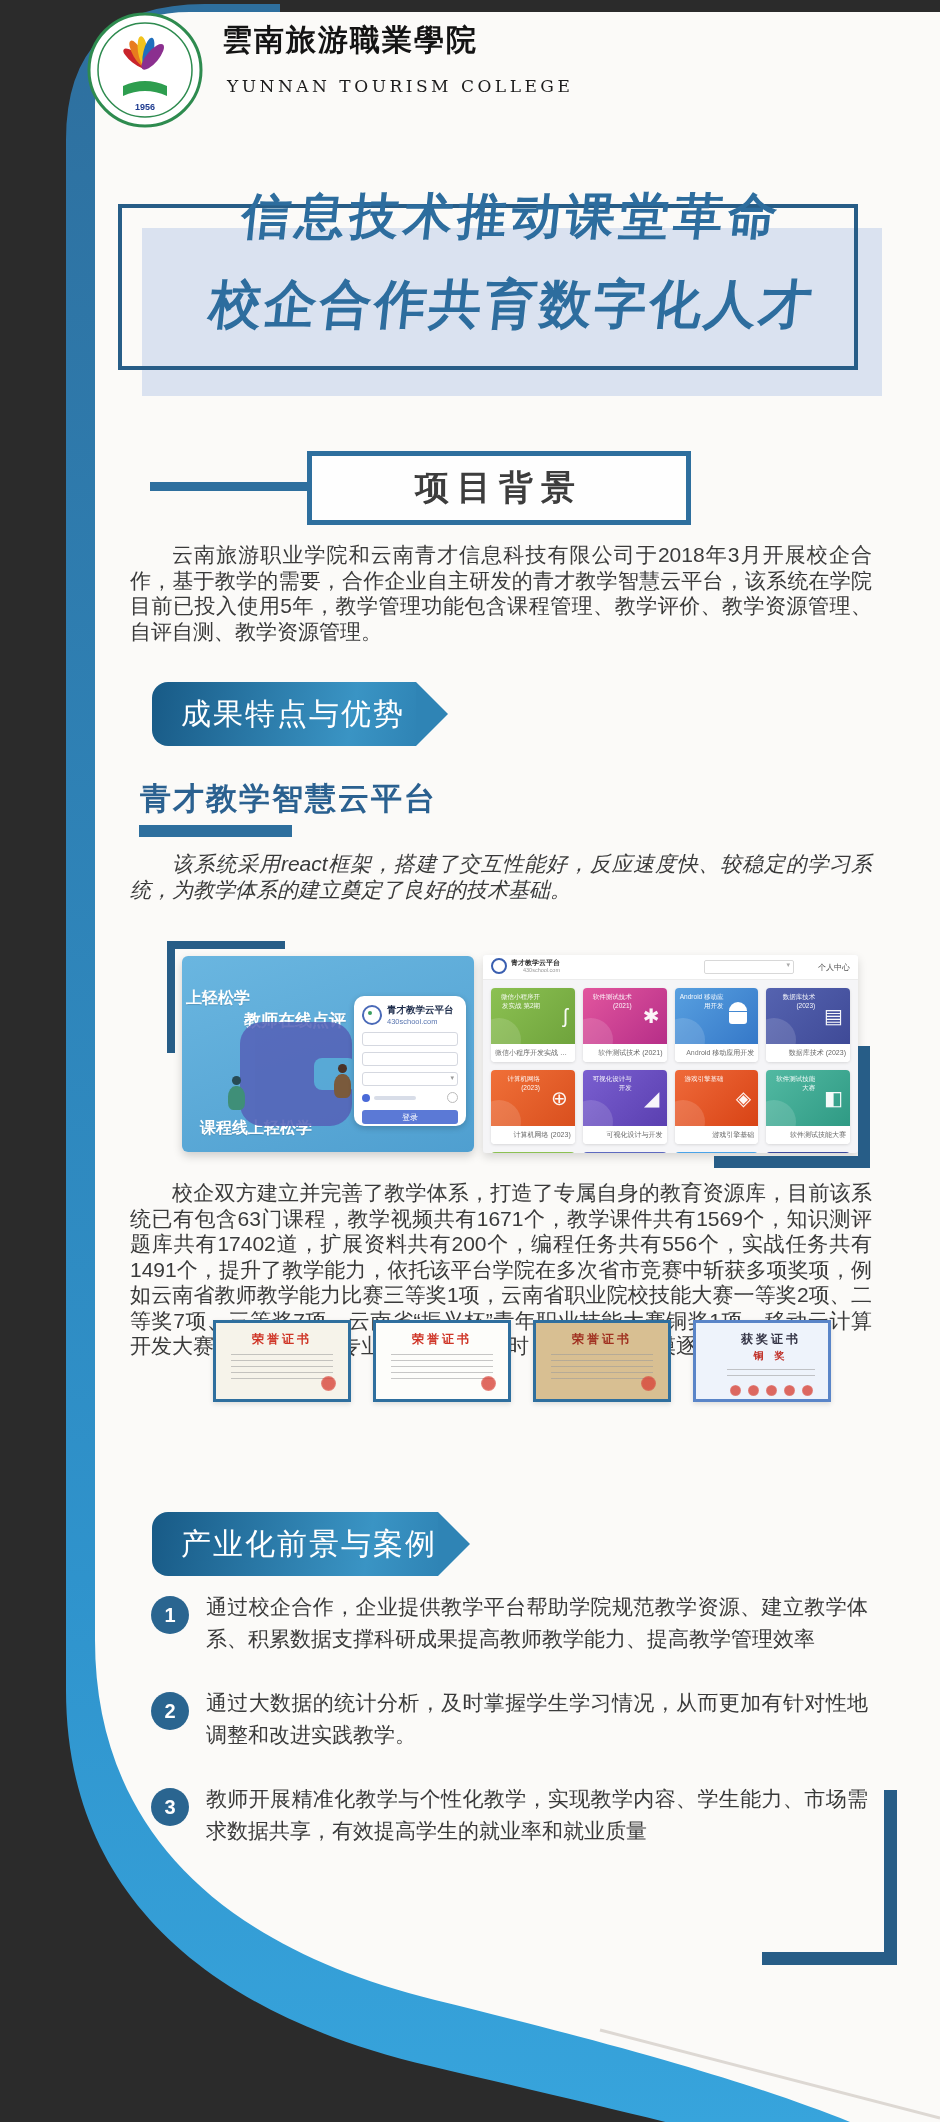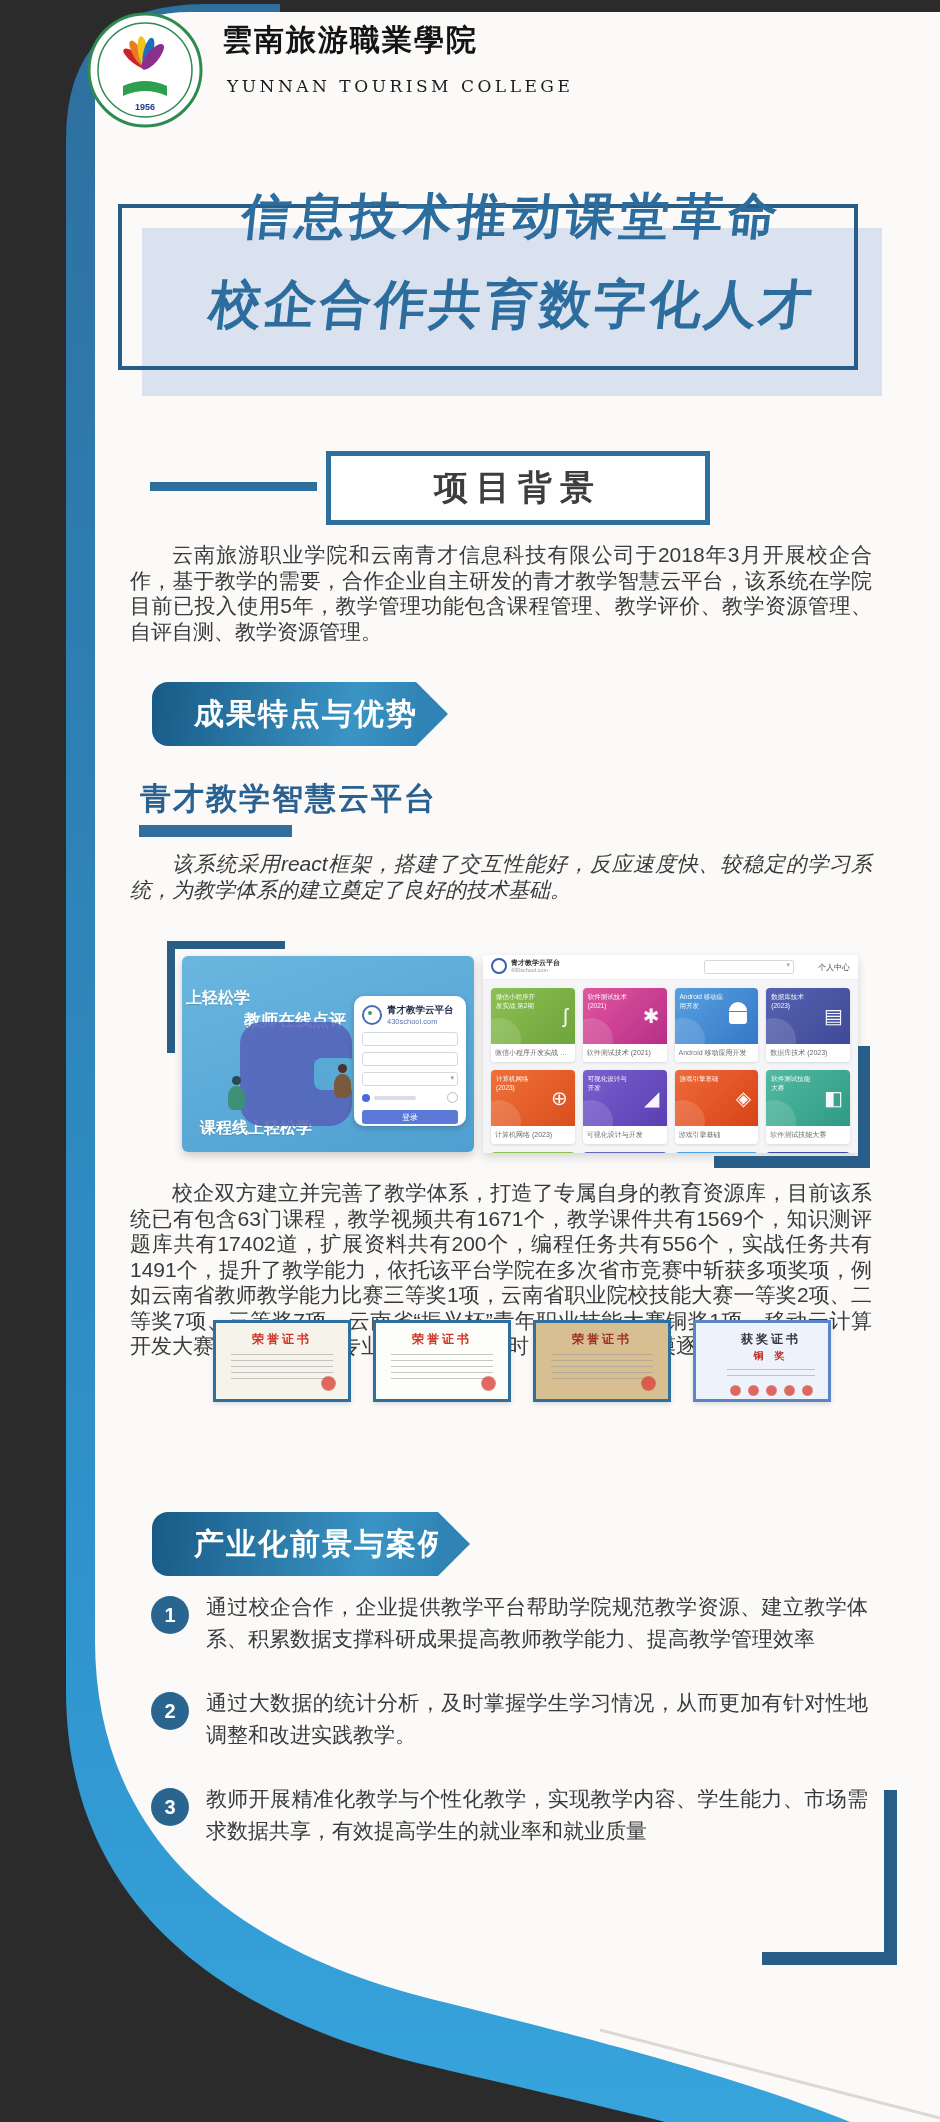--- a/index.html
+++ b/index.html
@@ -18,32 +18,32 @@
   
   .title-box{left:142px;top:228px;width:740px;height:168px;background:#dae2f0;z-index:1;}
   .title-border{left:118px;top:204px;width:732px;height:158px;border:4px solid #275d87;z-index:2;}
   .title-line{left:142px;width:740px;text-align:center;font-weight:900;color:#2d6d9e;
               transform:skewX(-6deg);z-index:3;white-space:nowrap;}
   .title-line1{top:184px;font-size:49px;letter-spacing:5px;}
   .title-line2{top:270px;font-size:52px;letter-spacing:3px;}
 
   
   .pb-line{left:150px;top:482px;width:167px;height:9px;background:#2e6f9e;}
-  .pb-box{left:326px;top:451px;width:374px;height:64px;border:5px solid #2e6f9e;background:#fefefe;
+  .pb-box{left:307px;top:451px;width:374px;height:64px;border:5px solid #2e6f9e;background:#fefefe;
           display:flex;align-items:center;justify-content:center;}
   .pb-box span{font-size:34px;font-weight:700;color:#3d3d3d;letter-spacing:8px;}
   .body-text{left:130px;width:742px;font-size:21px;line-height:25.5px;color:#3a3a3a;
              text-align:justify;text-indent:2em;}
   .pb-body{top:542px;}
 
   
   .banner{height:64px;border-radius:16px 0 0 16px;
           background:linear-gradient(100deg,#185a86,#3a94c4 75%,#2f84b5);
           display:flex;align-items:center;z-index:2;}
-  .banner span{color:#fff;font-size:30px;font-weight:700;letter-spacing:2px;padding-left:42px;white-space:nowrap;}
+  .banner span{color:#fff;font-size:30px;font-weight:400;letter-spacing:2px;padding-left:29px;white-space:nowrap;}
   .banner::after{content:"";position:absolute;left:100%;top:0;width:0;height:0;
           border-top:32px solid transparent;border-bottom:32px solid transparent;border-left:32px solid #2f84b5;}
   .banner1{left:152px;top:682px;width:264px;}
   .banner2{left:152px;top:1512px;width:286px;}
 
   .subhead{left:140px;top:778px;font-size:31px;font-weight:700;color:#2b6190;letter-spacing:2px;}
   .subbar{left:139px;top:825px;width:153px;height:12px;background:#2e6f9e;}
   .p1{top:851px;font-style:italic;}
   .p2{top:1180px;}
 
@@ -80,21 +80,21 @@
   .lsc-input .caret{position:absolute;right:3px;top:1px;font-size:7px;color:#999;}
   .lsc-opts{display:flex;align-items:center;gap:4px;margin-top:6px;}
   .lsc-dot{width:8px;height:8px;border-radius:50%;background:#4a6ad8;}
   .lsc-bar{width:42px;height:4px;background:#d8dde8;border-radius:2px;}
   .lsc-ring{width:9px;height:9px;border:1px solid #bbb;border-radius:50%;margin-left:auto;}
   .lsc-btn{margin-top:7px;height:14px;background:#5b79d6;border-radius:3px;color:#fff;font-size:8px;
            display:flex;align-items:center;justify-content:center;}
 
   
   .dash-shot{left:483px;top:955px;width:375px;height:198px;background:#f5f5f7;border-radius:3px;
-             overflow:hidden;box-shadow:0 4px 10px rgba(0,0,0,.15);z-index:2;}
+             overflow:hidden;box-shadow:0 4px 10px rgba(0,0,0,.15);z-index:2;text-align:right;}
   .ds-header{height:24px;background:#fff;border-bottom:1px solid #ececec;position:relative;}
   .ds-brand{position:absolute;left:8px;top:3px;display:flex;gap:4px;align-items:center;}
   .ds-brand-logo{width:12px;height:12px;border:2px solid #3a5fb0;border-radius:50%;}
   .ds-brand-name{font-size:7px;font-weight:700;color:#333;line-height:1.1;}
   .ds-brand-domain{font-size:5.5px;color:#999;line-height:1.1;}
   .ds-search{position:absolute;right:64px;top:5px;width:88px;height:12px;border:1px solid #d8d8d8;
              border-radius:2px;background:#fff;}
   .ds-search .caret{position:absolute;right:3px;top:0;font-size:7px;color:#aaa;}
   .ds-user{position:absolute;right:8px;top:7px;font-size:8px;color:#555;}
   .ds-grid{display:grid;grid-template-columns:repeat(4,1fr);gap:8px;padding:8px;}

